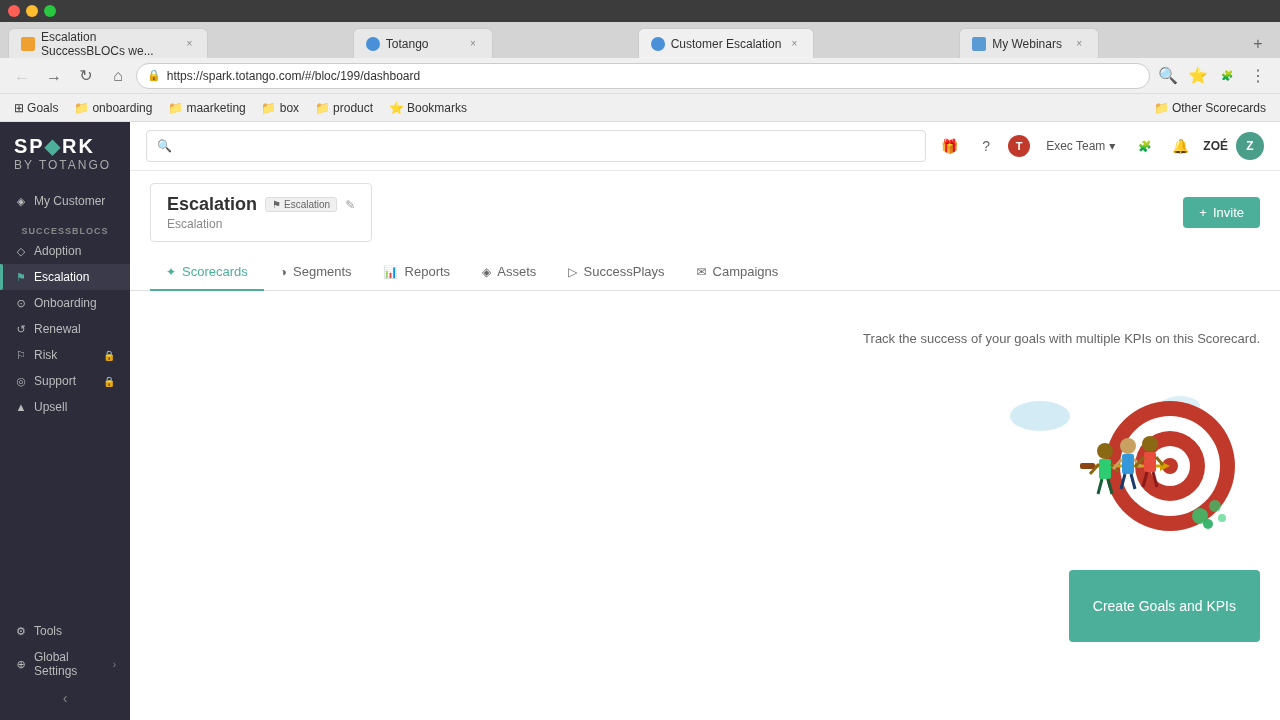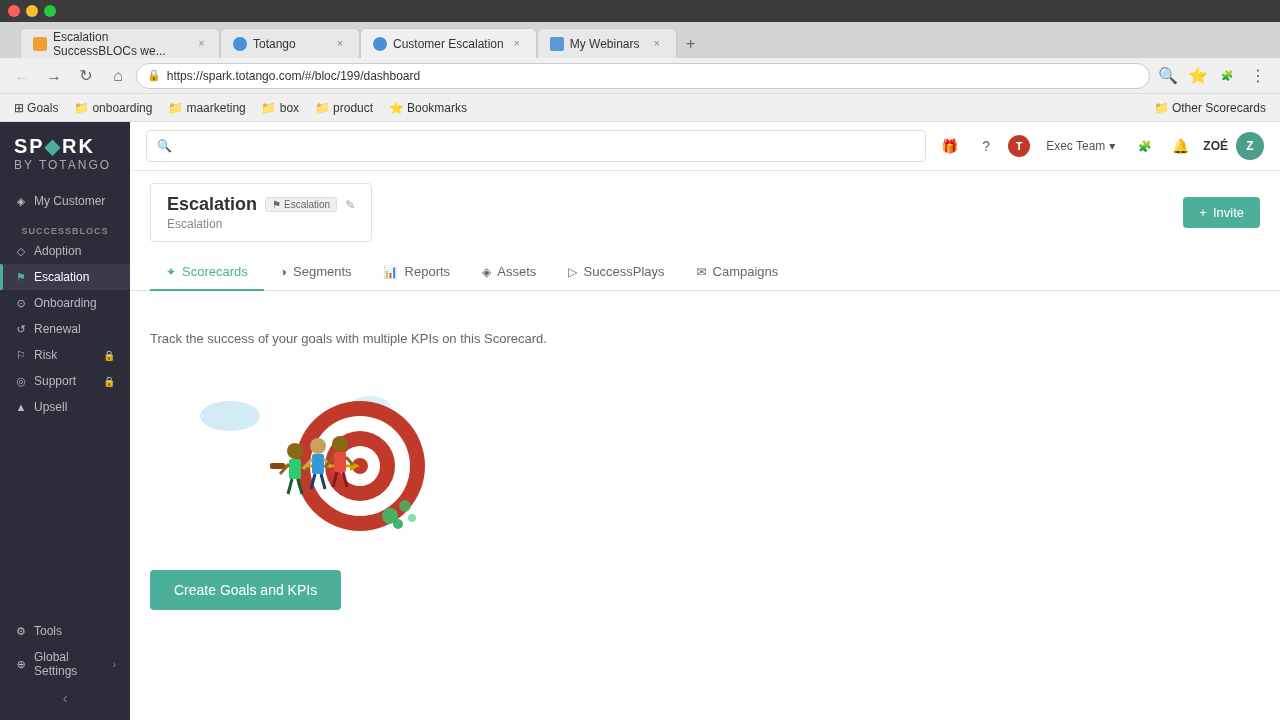--- a/index.html
+++ b/index.html
@@ -3,21 +3,21 @@
   <meta charset="utf-8">
   <style>
     * { box-sizing: border-box; margin: 0; padding: 0; }
     body { font-family: -apple-system, BlinkMacSystemFont, 'Segoe UI', sans-serif; font-size: 13px; background: #f5f5f5; overflow: hidden; width: 1280px; height: 720px; }
     .title-bar { background: #3c3c3c; height: 22px; display: flex; align-items: center; padding: 0 8px; gap: 6px; }
     .traffic-light { width: 12px; height: 12px; border-radius: 50%; }
     .tl-red { background: #ff5f57; }
     .tl-yellow { background: #febc2e; }
     .tl-green { background: #28c840; }
 
-    .tab-bar { background: #d4d4d4; height: 36px; display: flex; align-items: flex-end; padding: 0 20px; }
+    .tab-bar { background: #d4d4d4; height: 36px; display: flex; align-items: flex-end; padding: 0 8px; justify-content: space-between; }
     .tab { height: 30px; background: #e8e8e8; border-radius: 6px 6px 0 0; padding: 0 12px; display: flex; align-items: center; gap: 6px; font-size: 12px; color: #333; cursor: pointer; border: 1px solid #ccc; border-bottom: none; min-width: 140px; max-width: 200px; }
     .tab.active { background: #f0f0f0; }
     .tab-favicon { width: 14px; height: 14px; border-radius: 2px; flex-shrink: 0; }
     .tab-close { margin-left: auto; width: 14px; height: 14px; border-radius: 50%; display: flex; align-items: center; justify-content: center; font-size: 10px; color: #888; cursor: pointer; }
     .tab-add { width: 28px; height: 28px; display: flex; align-items: center; justify-content: center; color: #666; font-size: 16px; cursor: pointer; }
 
     .nav-bar { background: #f0f0f0; height: 36px; display: flex; align-items: center; padding: 0 8px; gap: 4px; border-bottom: 1px solid #ddd; }
     .nav-btn { width: 28px; height: 28px; display: flex; align-items: center; justify-content: center; color: #666; cursor: pointer; border-radius: 4px; font-size: 16px; }
     .nav-btn.disabled { color: #ccc; cursor: default; }
     .address-bar { flex: 1; height: 26px; background: white; border: 1px solid #ccc; border-radius: 13px; display: flex; align-items: center; padding: 0 10px; font-size: 12px; color: #333; gap: 6px; }
@@ -78,28 +78,28 @@
 
     .invite-btn { background: #4caf9a; color: white; border: none; border-radius: 4px; padding: 8px 16px; font-size: 13px; cursor: pointer; display: flex; align-items: center; gap: 6px; }
 
     
     .tab-navigation { border-bottom: 1px solid #e0e0e0; padding: 0 20px; display: flex; gap: 0; }
     .nav-tab { padding: 10px 16px; font-size: 13px; color: #666; cursor: pointer; display: flex; align-items: center; gap: 6px; border-bottom: 2px solid transparent; margin-bottom: -1px; }
     .nav-tab.active { color: #4caf9a; border-bottom-color: #4caf9a; font-weight: 500; }
     .nav-tab-icon { font-size: 12px; }
 
     
-    .empty-state { display: flex; flex-direction: column; align-items: flex-start; justify-content: center; padding: 40px 20px; }
+    .empty-state { display: flex; flex-direction: column; align-items: flex-end; justify-content: center; padding: 40px 20px; }
     .empty-state-text { font-size: 13px; color: #666; margin-bottom: 30px; text-align: center; }
 
     
     .illustration { width: 300px; height: 170px; margin-bottom: 24px; position: relative; }
     .illustration svg { width: 100%; height: 100%; }
 
-    .create-btn { background: #4caf9a; color: white; border: none; border-radius: 4px; padding: 12px 24px; font-size: 14px; cursor: pointer; font-weight: 500; }
+    .create-btn { background: #4caf9a; color: white; border: none; border-radius: 4px; padding: 28px 24px; font-size: 14px; cursor: pointer; font-weight: 500; }
   </style>
 </head>
 <body>
 
 <div>
 
   <div class="title-bar">
     <div class="traffic-light tl-red"></div>
     <div class="traffic-light tl-yellow"></div>
     <div class="traffic-light tl-green"></div>

